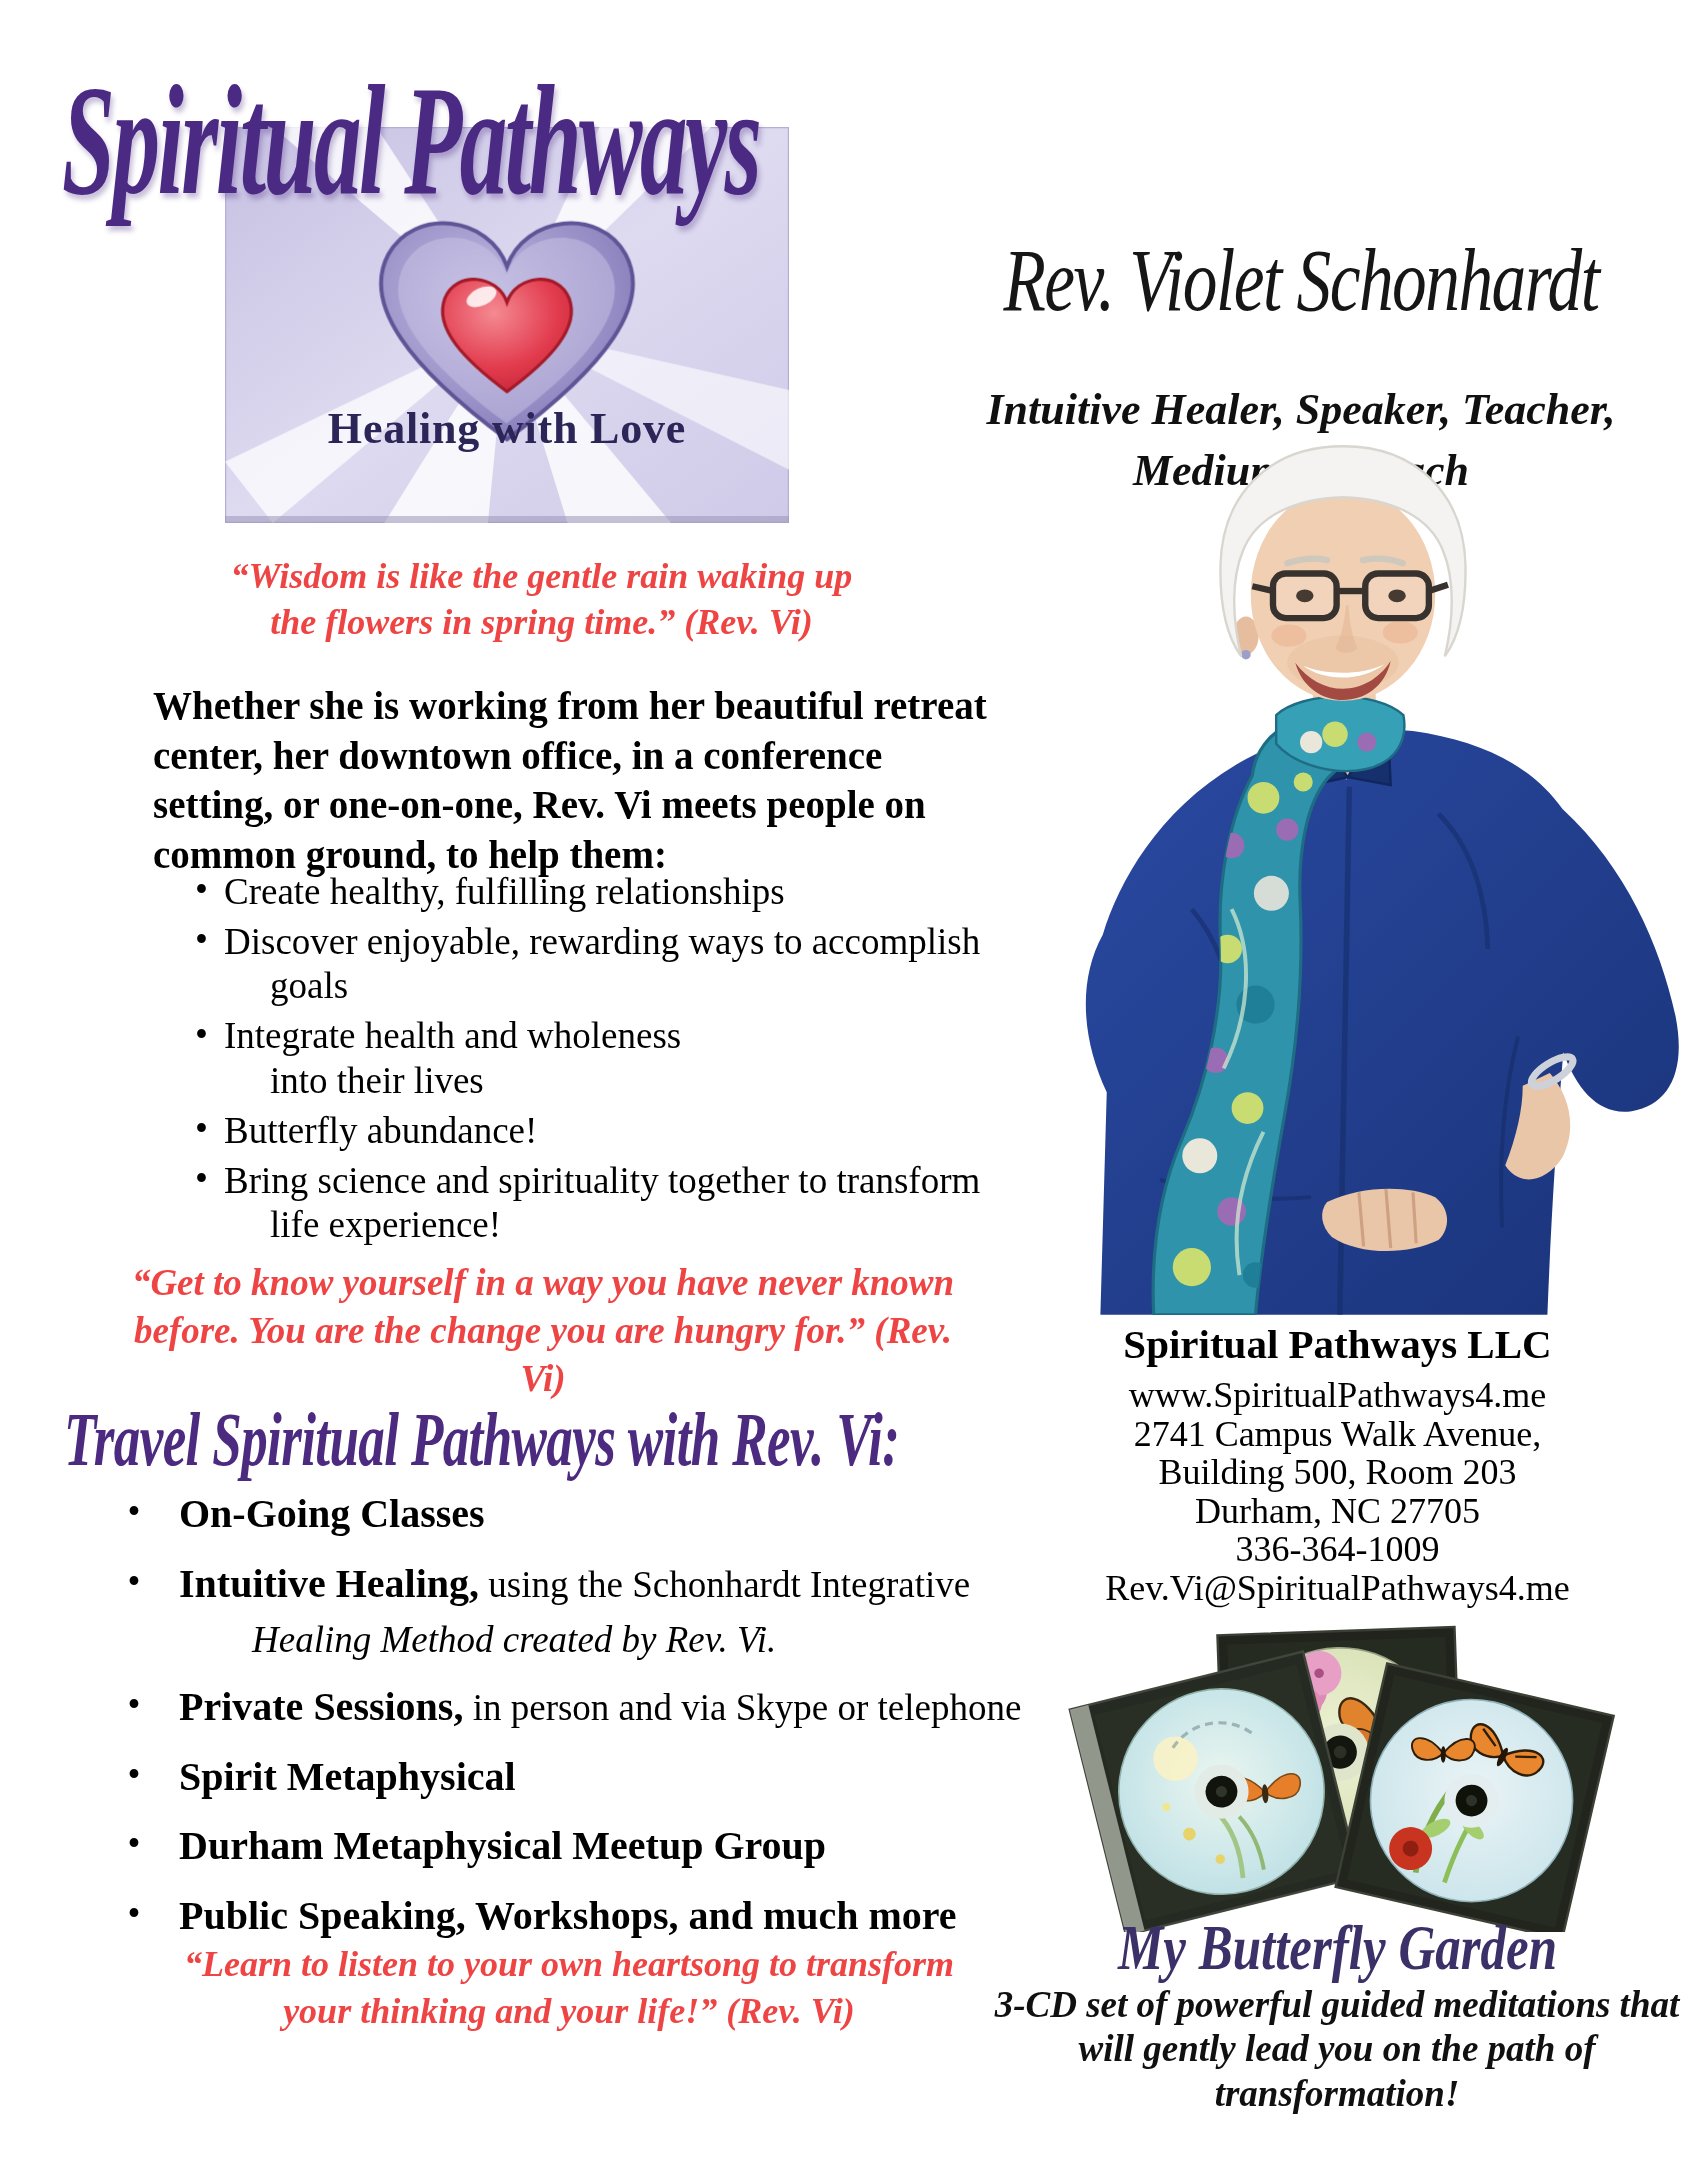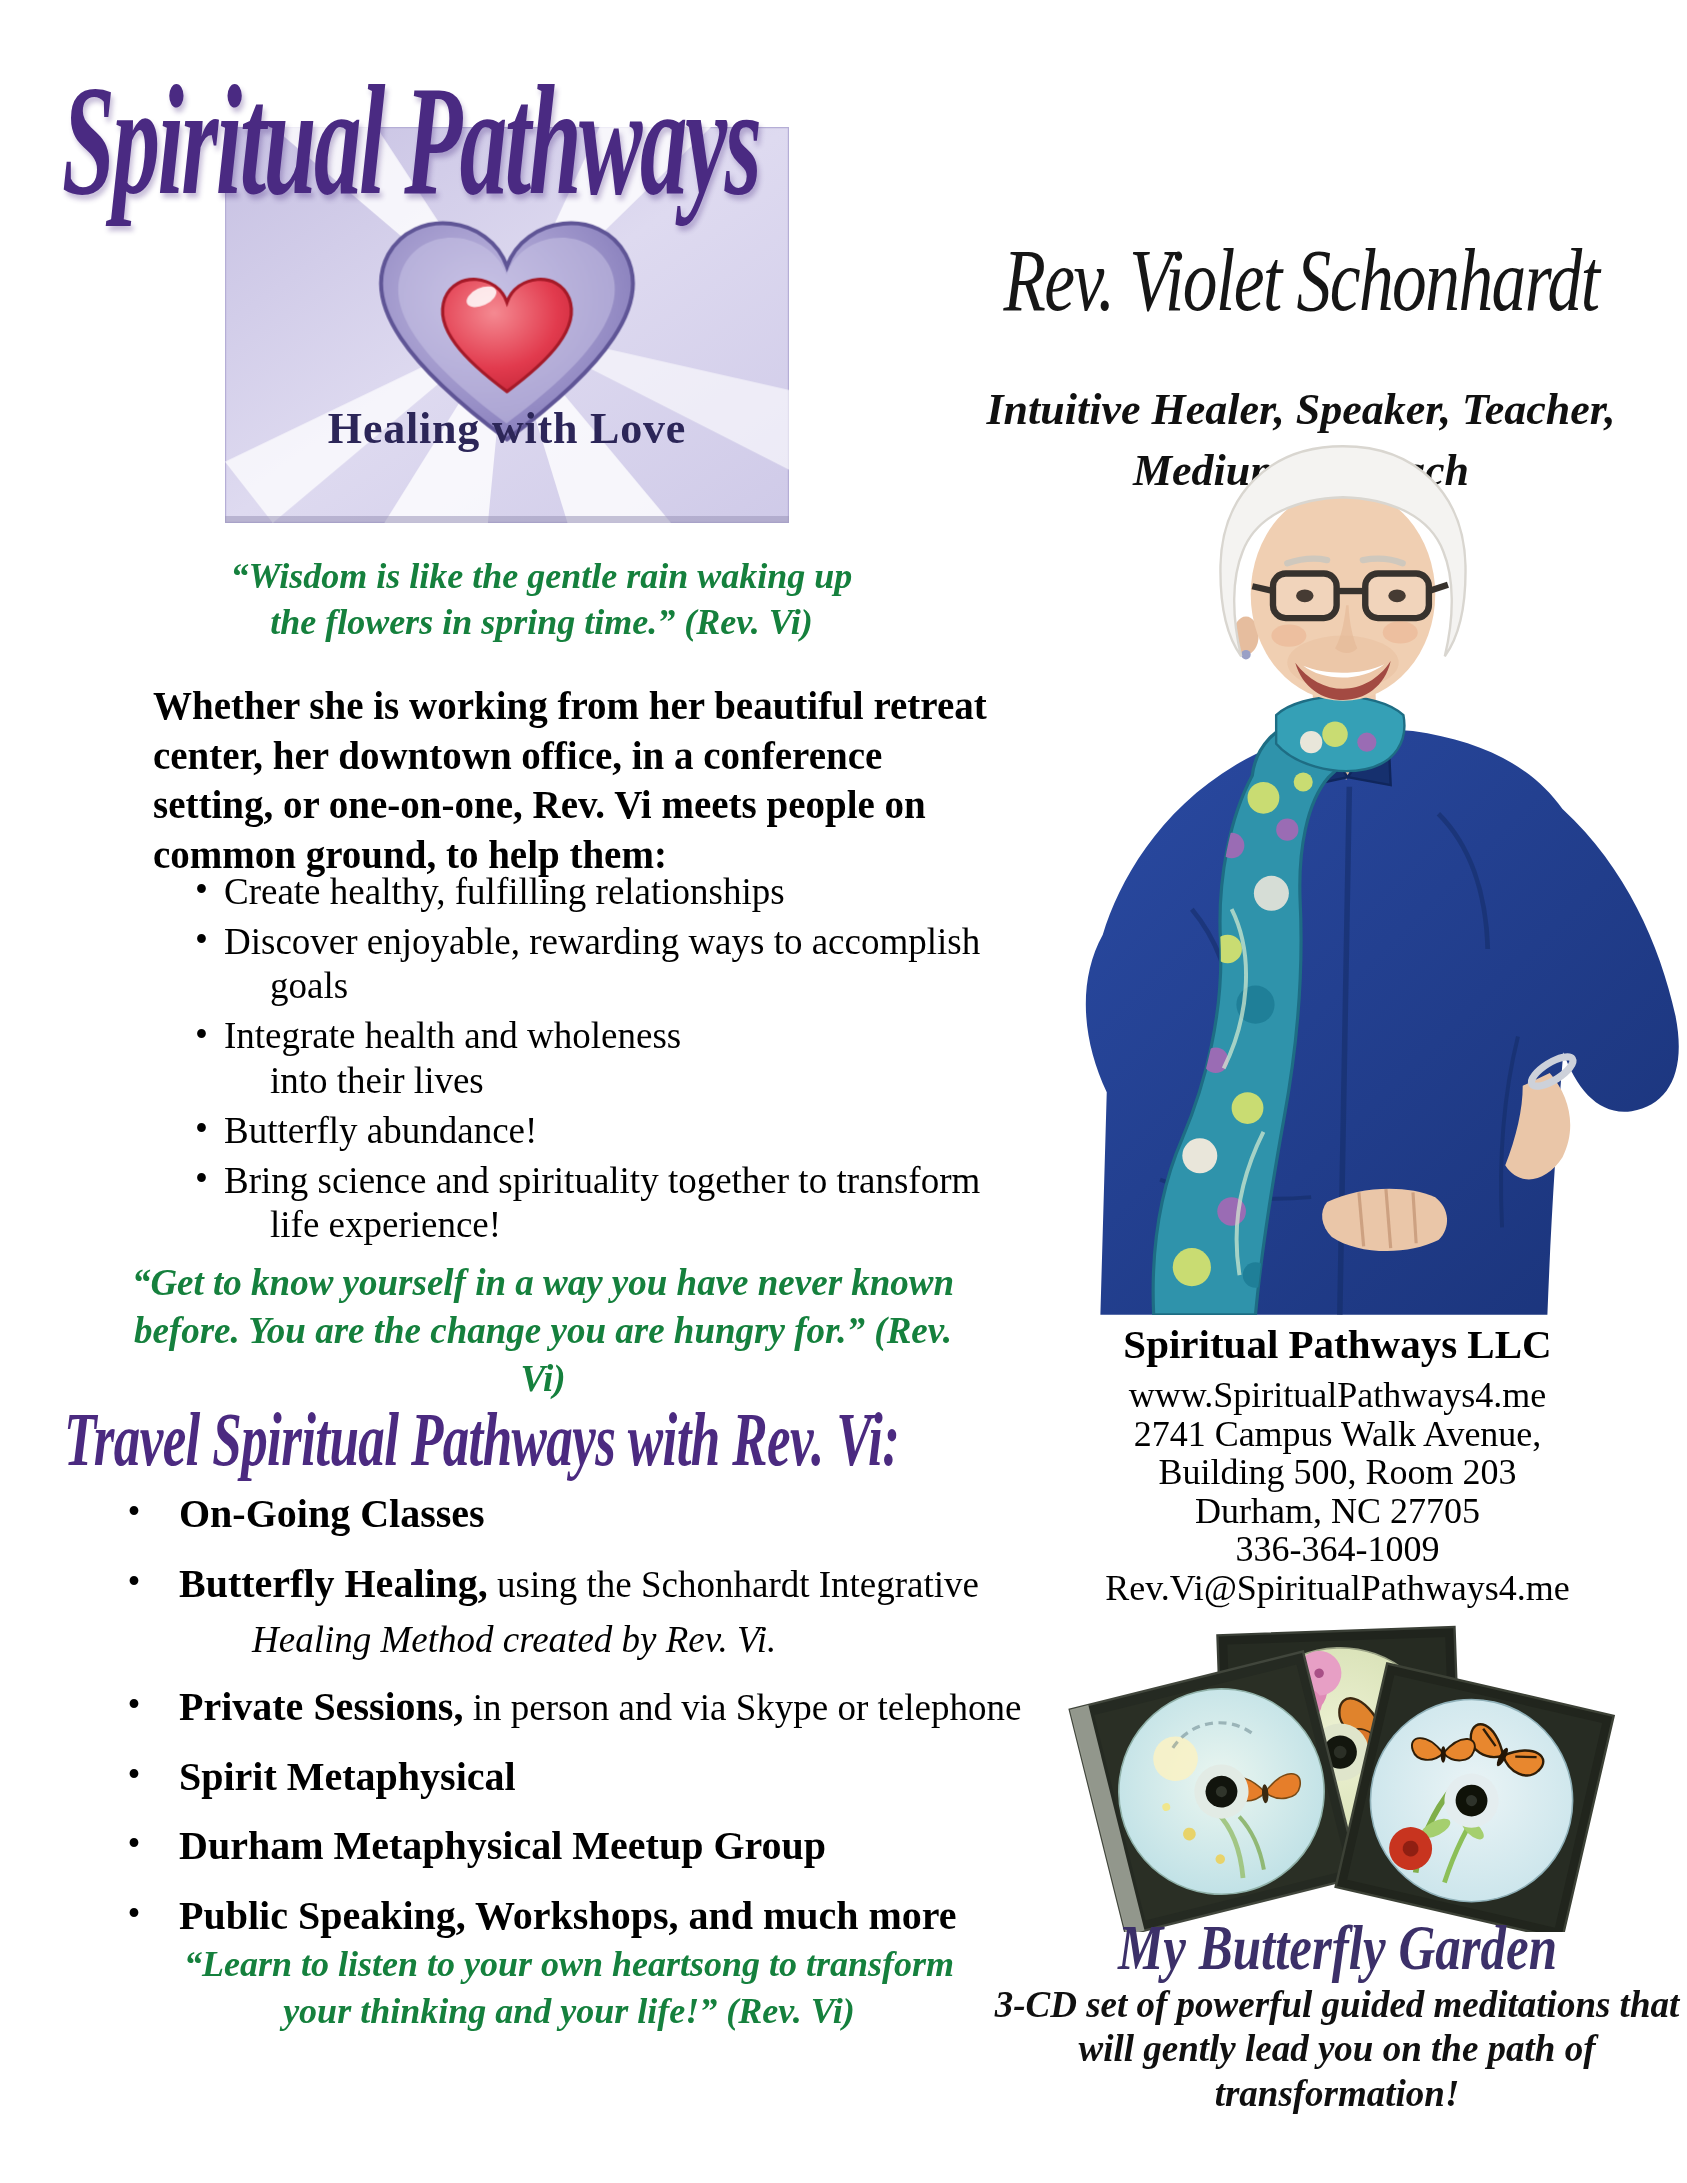--- a/index.html
+++ b/index.html
@@ -7,21 +7,21 @@
   .abs{position:absolute;}
   .pre{white-space:pre-line;}
   
   #logo-box{left:225px;top:127px;width:564px;height:396px;}
   #logo-title{left:62px;top:62px;font-size:119px;font-weight:bold;font-style:italic;color:#4a2a82;
     letter-spacing:-3.2px;white-space:nowrap;line-height:1;transform:scale(.8,1.32);transform-origin:left top;
     text-shadow:3.2px 4px 5.6px rgba(74,42,130,.30);}
   #logo-tagline{left:225px;top:403px;width:564px;font-size:44px;font-weight:bold;
     color:#2c2658;text-align:center;letter-spacing:0.8px;}
   
-  .quote{font-style:italic;font-weight:bold;color:#15803d;text-align:center;}
+  .quote{font-style:italic;font-weight:bold;color:#ef4444;text-align:center;}
   #quote1{left:199px;top:553px;width:685px;font-size:36px;line-height:1.28;}
   #quote2{left:107px;top:1259px;width:872px;font-size:37px;line-height:1.3;}
   #quote3{left:179px;top:1941px;width:780px;font-size:36px;line-height:1.3;}
   #intro-par{left:153px;top:681px;width:887px;font-size:39px;font-weight:bold;line-height:1.27;}
   ul{list-style:none;margin:0;padding:0;}
   #intro-list{left:195px;top:870px;width:860px;font-size:37px;line-height:1.2;}
   #intro-list li{position:relative;padding-left:29px;margin-bottom:5.6px;}
   #intro-list li::before{content:"•";position:absolute;left:0;top:-1.6px;}
   #intro-list .cont{padding-left:46px;}
   #svc-heading{left:64px;top:1401px;font-size:68px;font-weight:bold;font-style:italic;color:#4b2a80;
@@ -104,21 +104,21 @@
   <li><span>Bring science and spirituality together to transform</span><div class="cont">life experience!</div></li>
 </ul>
 
 <div id="quote2" class="abs quote pre">“Get to know yourself in a way you have never known
 before. You are the change you are hungry for.” (Rev. Vi)</div>
 
 <div id="svc-heading" class="abs">Travel Spiritual Pathways with Rev. Vi:</div>
 
 <ul id="svc-list" class="abs">
   <li><span class="svc-bold">On-Going Classes</span><span></span><div class="cont2"></div></li>
-  <li><span class="svc-bold">Butterfly Healing,</span><span> using the Schonhardt Integrative</span><div class="cont2">Healing Method created by Rev. Vi.</div></li>
+  <li><span class="svc-bold">Intuitive Healing,</span><span> using the Schonhardt Integrative</span><div class="cont2">Healing Method created by Rev. Vi.</div></li>
   <li><span class="svc-bold">Private Sessions,</span><span> in person and via Skype or telephone</span><div class="cont2"></div></li>
   <li><span class="svc-bold">Spirit Metaphysical</span><span></span><div class="cont2"></div></li>
   <li><span class="svc-bold">Durham Metaphysical Meetup Group</span><span></span><div class="cont2"></div></li>
   <li><span class="svc-bold">Public Speaking, Workshops, and much more</span><span></span><div class="cont2"></div></li>
 </ul>
 
 <div id="quote3" class="abs quote pre">“Learn to listen to your own heartsong to transform
 your thinking and your life!” (Rev. Vi)</div>
 
 <div id="person-name" class="abs">Rev. Violet Schonhardt</div>

